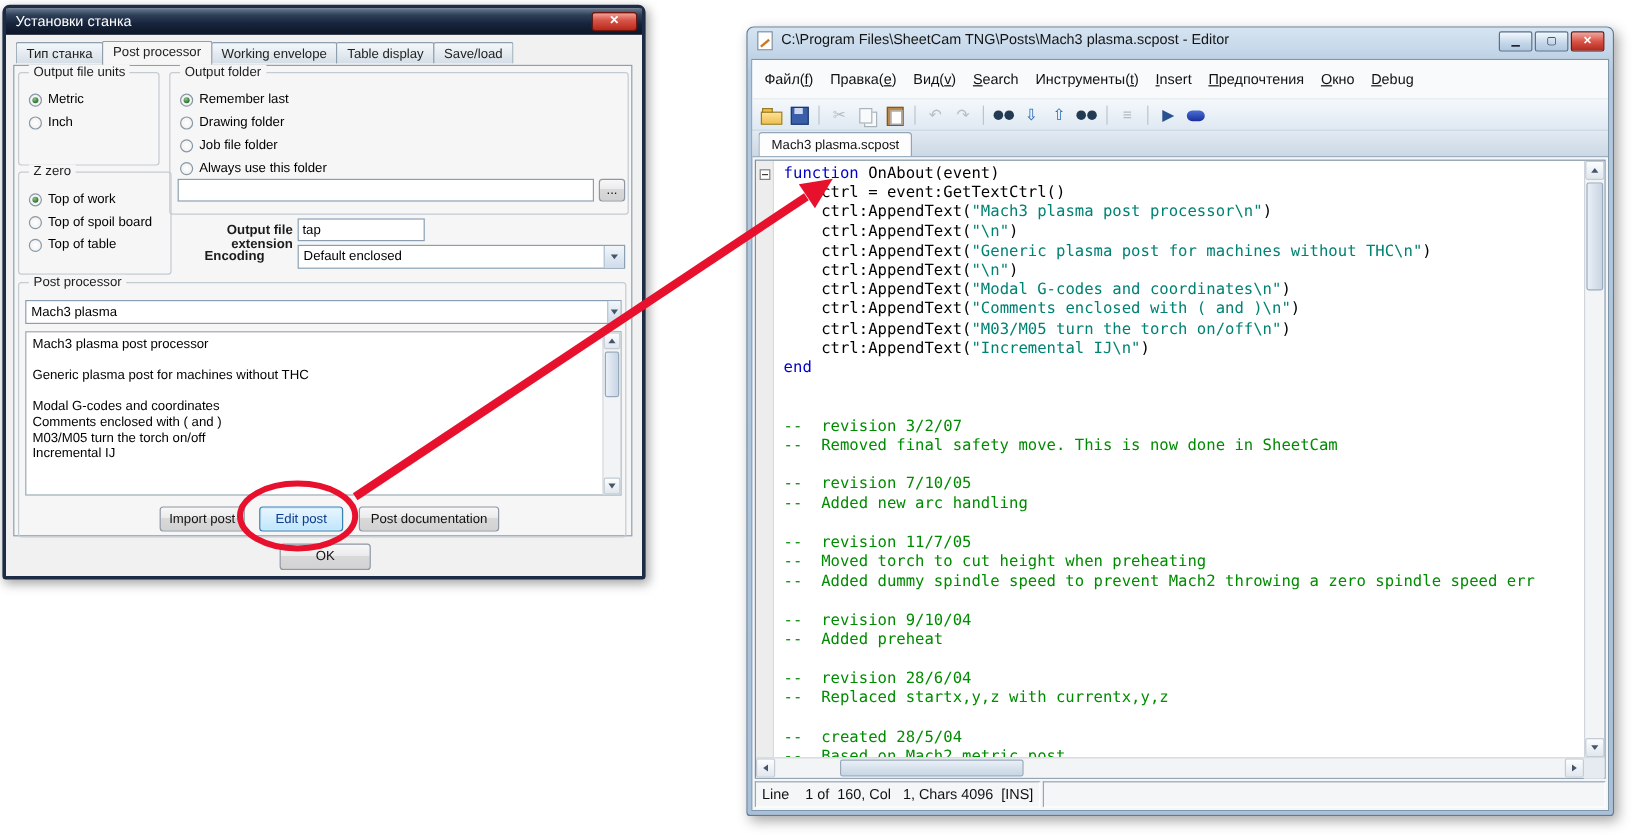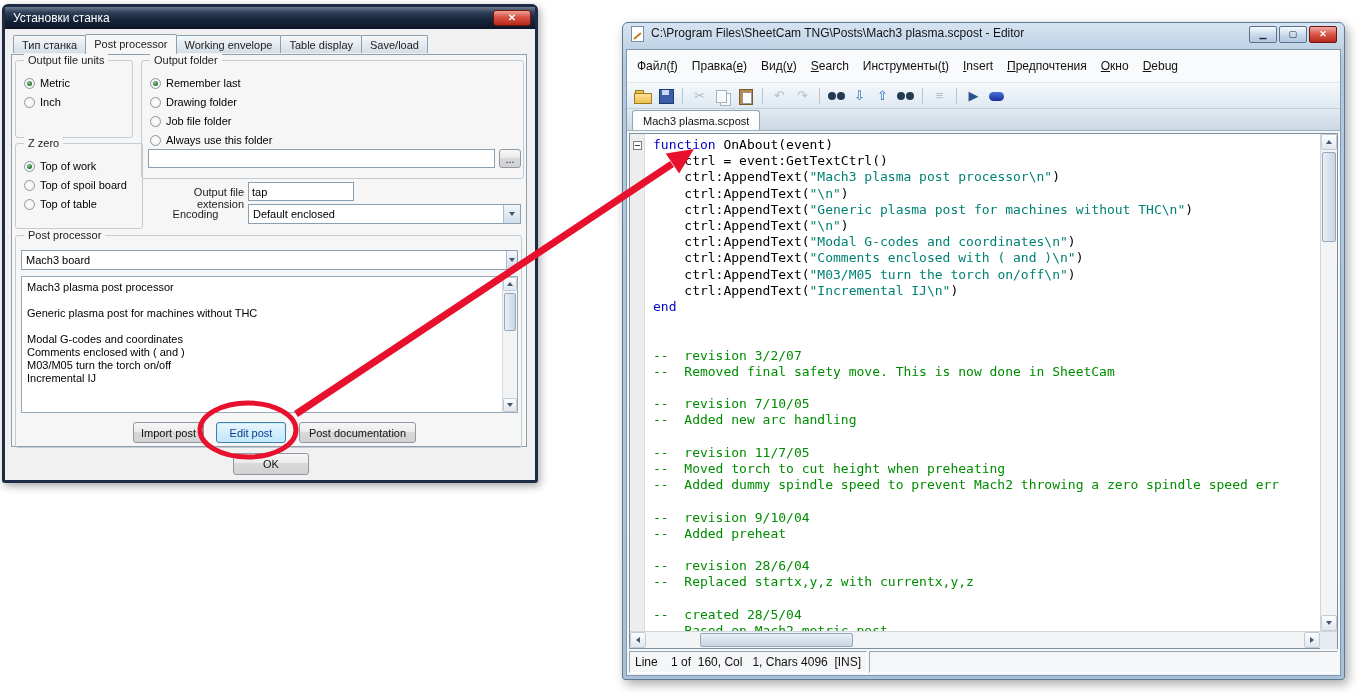--- a/index.html
+++ b/index.html
@@ -30,21 +30,21 @@
   .g-units{left:3px;top:5px;width:118px;height:78px;}
   .g-zzero{left:3px;top:88px;width:128px;height:86px;}
   .g-folder{left:129px;top:5px;width:383px;height:119px;}
   .g-post{left:3px;top:180px;width:507px;height:213px;}
   .radios{position:absolute;left:0;top:10px;right:0;}
   .radio-row{display:flex;align-items:center;gap:5px;margin:5px 0 0 8px;font-size:11px;height:14px;}
   .rb{width:11px;height:11px;border-radius:50%;border:1px solid #8a98a4;background:radial-gradient(#ffffff,#ececec);
       position:relative;flex:0 0 11px;}
   .rb.on::after{content:'';position:absolute;inset:2px;border-radius:50%;
       background:radial-gradient(circle at 38% 32%,#8ac78a 0%,#2c7a35 65%,#1d5c26 100%);}
-  .lbl{position:absolute;font-size:11px;color:#1c1c1c;}
+  .lbl{position:absolute;font-size:11px;color:#1c1c1c;font-weight:bold;}
   .ext-label{left:135px;top:131px;width:97px;text-align:right;}
   .enc-label{left:135px;top:153px;width:97px;text-align:center;}
   .txt{position:absolute;border:1px solid #8aa0b2;background:#fff;font-size:11px;padding:2px 3px;
       font-family:"Liberation Sans",sans-serif;outline:none;}
   .path-input{left:6px;top:88px;width:347px;height:19px;}
   .ext-input{left:236px;top:127px;width:106px;height:19px;}
   .btn{position:absolute;border:1px solid #8d98a4;border-radius:3px;
       background:linear-gradient(#f7f7f7,#ebebeb 45%,#d9d9d9 46%,#d2d2d2);
       font-size:11px;display:flex;align-items:center;justify-content:center;color:#111;cursor:default;}
   .browse-btn{left:357px;top:88px;width:22px;height:19px;}
@@ -240,21 +240,21 @@
           <span class="cv">Default enclosed</span>
           <span class="ca">
               <i class="tri-dn"></i>
             </span>
         </div>
 
         <div class="grp g-post">
           <span class="grp-legend">Post processor</span>
 
           <div class="combo post-combo">
-            <span class="cv">Mach3 board</span>
+            <span class="cv">Mach3 plasma</span>
             <span class="ca">
                 <i class="tri-dn"></i>
               </span>
           </div>
 
           <div class="descbox">
             <div class="desc-lines">
                 <div class="dline">Mach3 plasma post processor</div>
                 <div class="dline">&nbsp;</div>
                 <div class="dline">Generic plasma post for machines without THC</div>

